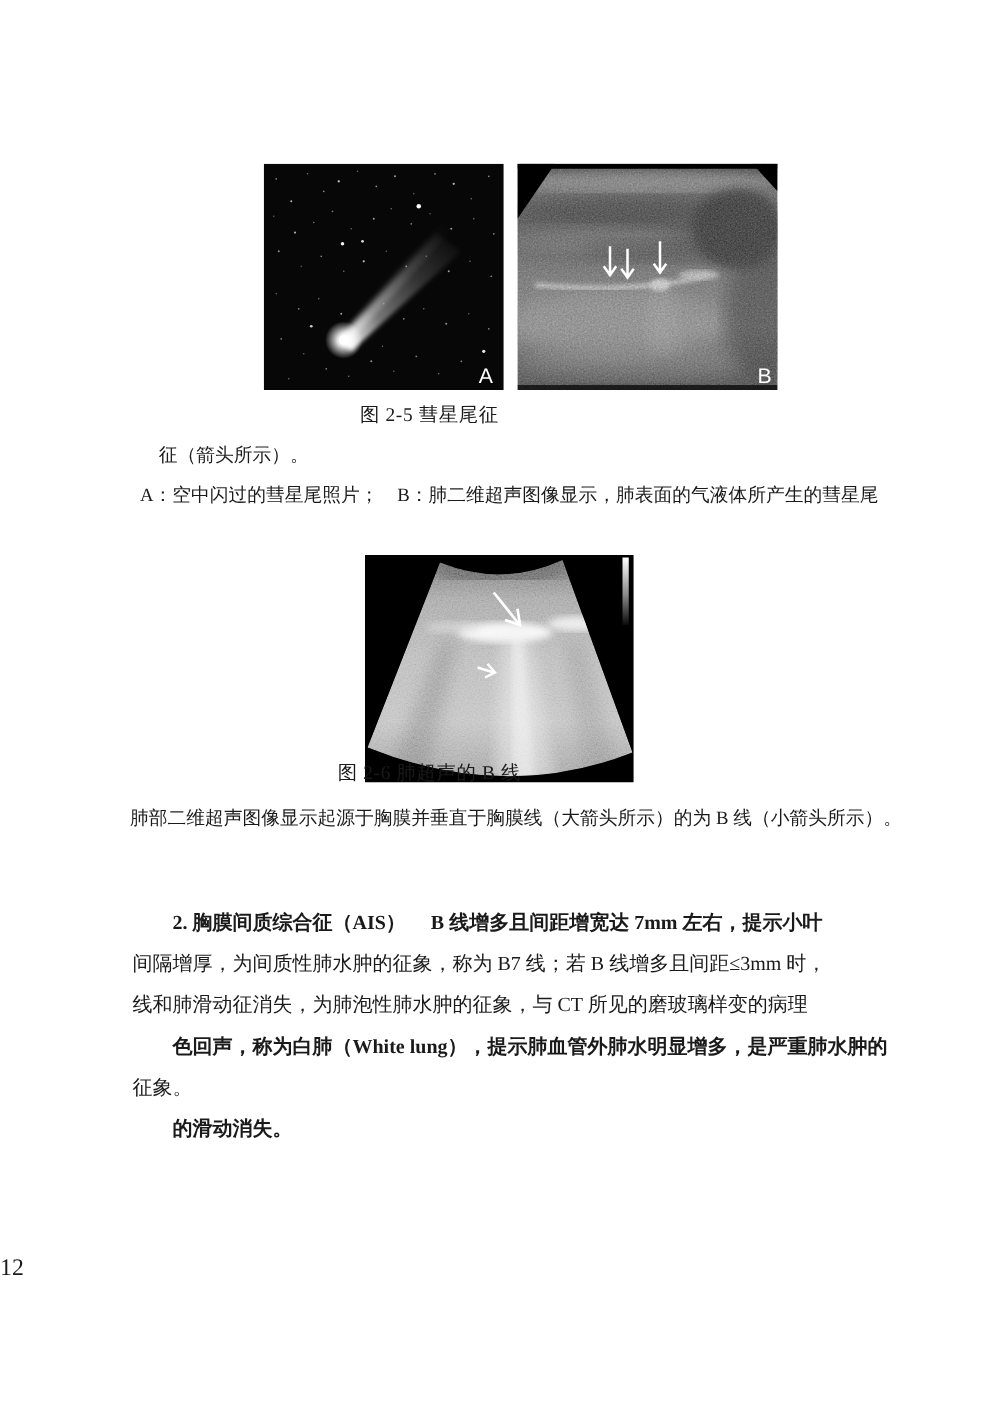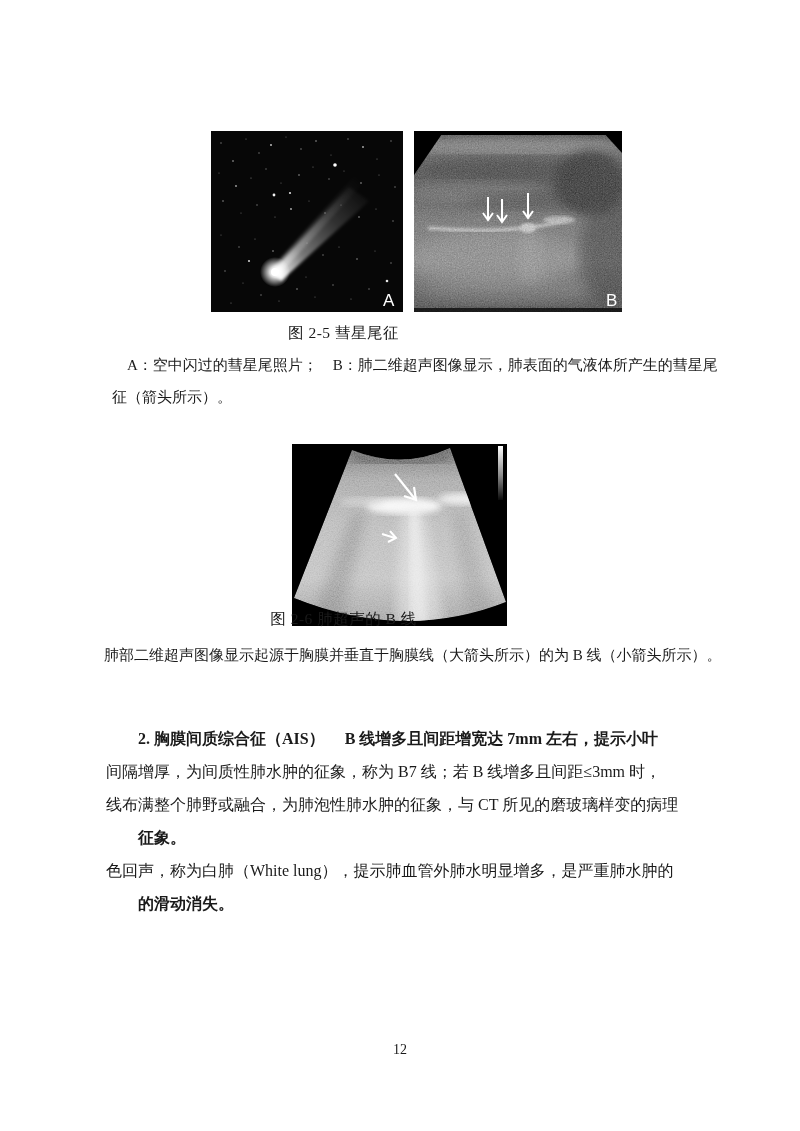--- a/index.html
+++ b/index.html
@@ -31,21 +31,21 @@
   #fig25-caption{left:112px;top:349px;width:582px;}
   #fig25-caption .line:first-child{text-indent:1em;}
   #fig26-caption{left:104px;top:639px;width:594px;}
   
   #panel26{left:292px;top:444px;width:215px;height:182px;}
   
   #body-text{left:106px;top:722px;width:590px;font-size:16px;line-height:33px;}
   .para .line:first-child{text-indent:2em;font-weight:bold;}
   .line{white-space:pre;}
   
-  #page-number{top:1042px;left:0;width:800px;text-align:center;font-size:14px;}
+  #page-number{top:1004px;left:0;width:800px;text-align:left;font-size:19px;}
 </style>
 </head>
 <body>
 
 <div class="abs panel" id="panelA">
   <svg width="192" height="181" viewBox="0 0 192 181">
     <defs>
       <linearGradient id="tailGrad" gradientUnits="userSpaceOnUse" x1="63" y1="140" x2="152" y2="50">
         <stop offset="0" stop-color="#ffffff" stop-opacity="0.95"></stop>
         <stop offset="0.25" stop-color="#e8e8e8" stop-opacity="0.5"></stop>
@@ -206,22 +206,22 @@
       <path d="M74,66 L74,88 M69,82 L74,89 L79,82"></path>
       <path d="M88,68 L88,90 M83,84 L88,91 L93,84"></path>
       <path d="M114,62 L114,86 M109,80 L114,87 L119,80"></path>
     </g>
     <text x="192" y="175" font-family="Liberation Sans, sans-serif" font-size="17" fill="#ffffff">B</text>
   </svg>
 </div>
 
 <div class="abs fig-title" id="fig25-title">图 2-5 彗星尾征</div>
 <div class="abs caption" id="fig25-caption">
+    <div class="line">征（箭头所示）。</div>
     <div class="line">A：空中闪过的彗星尾照片；　B：肺二维超声图像显示，肺表面的气液体所产生的彗星尾</div>
-    <div class="line">征（箭头所示）。</div>
   </div>
 
 <div class="abs panel" id="panel26">
   <svg width="215" height="182" viewBox="0 0 215 182">
     <defs>
       <linearGradient id="fanBase" x1="0" y1="0" x2="0" y2="1">
         <stop offset="0" stop-color="#4f4f4f"></stop>
         <stop offset="0.18" stop-color="#8f8f8f"></stop>
         <stop offset="0.45" stop-color="#a8a8a8"></stop>
         <stop offset="0.75" stop-color="#b2b2b2"></stop>
@@ -281,24 +281,24 @@
 
 <div class="abs fig-title" id="fig26-title">图 2-6 肺超声的 B 线</div>
 <div class="abs caption" id="fig26-caption">
     <div class="line">肺部二维超声图像显示起源于胸膜并垂直于胸膜线（大箭头所示）的为 B 线（小箭头所示）。</div>
   </div>
 
 <div class="abs" id="body-text">
   <div class="para">
       <div class="line">2. 胸膜间质综合征（AIS）　 B 线增多且间距增宽达 7mm 左右，提示小叶</div>
       <div class="line">间隔增厚，为间质性肺水肿的征象，称为 B7 线；若 B 线增多且间距≤3mm 时，</div>
-      <div class="line">线布满整个肺野或融合，为肺泡性肺水肿的征象，与 CT 所见的磨玻璃样变的病理</div>
+      <div class="line">线和肺滑动征消失，为肺泡性肺水肿的征象，与 CT 所见的磨玻璃样变的病理</div>
     </div>
   <div class="para">
+      <div class="line">色回声，称为白肺（White lung），提示肺血管外肺水明显增多，是严重肺水肿的</div>
       <div class="line">征象。</div>
-      <div class="line">色回声，称为白肺（White lung），提示肺血管外肺水明显增多，是严重肺水肿的</div>
     </div>
   <div class="para">
       <div class="line">的滑动消失。</div>
     </div>
 </div>
 
 <div class="abs" id="page-number">12</div>
 
 </body></html>

